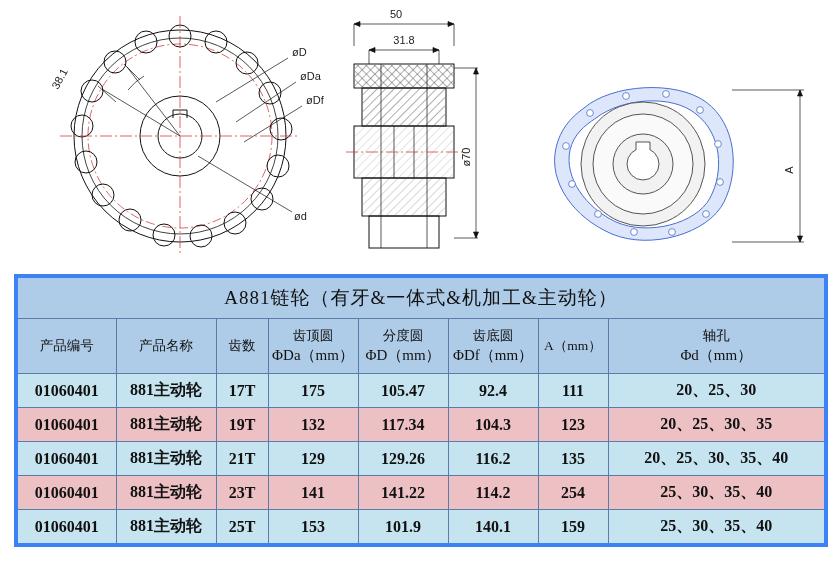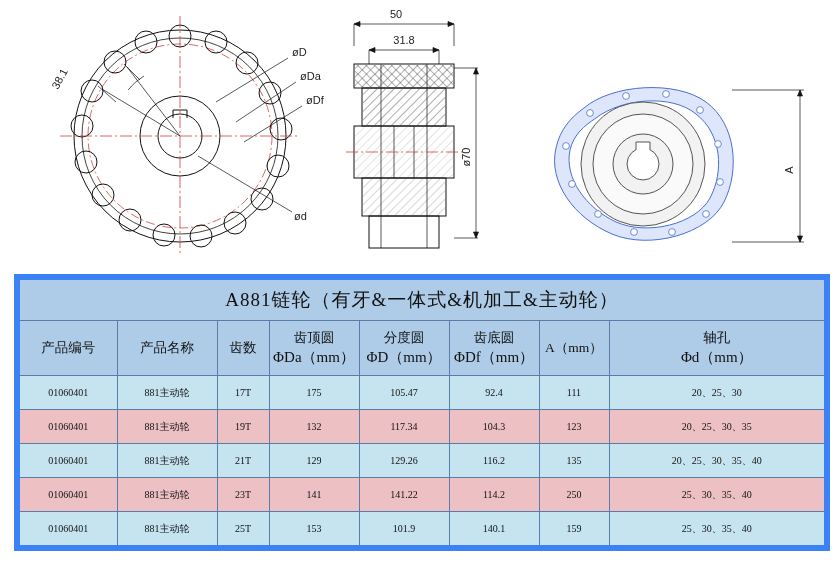--- a/index.html
+++ b/index.html
@@ -40,21 +40,21 @@
   .table-wrap {
     position: absolute;
     left: 14px;
     top: 274px;
     width: 810px;
   }
   table.spec {
     border-collapse: collapse;
     width: 810px;
     table-layout: fixed;
-    border: 6px solid #3b82f6;
+    border: 4px solid #3b82f6;
   }
   table.spec td, table.spec th {
     border: 1px solid #5a7ca8;
     text-align: center;
     vertical-align: middle;
     font-family: "Liberation Serif", "DejaVu Serif", serif;
     color: #111;
   }
   .title-row td {
     background: #aecce8;
@@ -63,22 +63,23 @@
     letter-spacing: 1px;
     font-weight: normal;
   }
   .head-row td {
     background: #aecce8;
     font-size: 13.5px;
     height: 52px;
     line-height: 1.35;
   }
   .data-row td {
-    font-size: 10px;
+    font-size: 16px;
     height: 31px;
+    font-weight: bold;
   }
   .row-blue td { background: #c5e4ef; }
   .row-pink td { background: #edc0c4; }
   .head-row .sub { display: block; font-size: 15px; }
 </style>
 </head>
 <body>
 
 <div id="page">
 
@@ -355,21 +356,21 @@
           <td>20、25、30、35、40</td>
         </tr>
 
         <tr class="data-row row-pink">
           <td>01060401</td>
           <td>881主动轮</td>
           <td>23T</td>
           <td>141</td>
           <td>141.22</td>
           <td>114.2</td>
-          <td>250</td>
+          <td>254</td>
           <td>25、30、35、40</td>
         </tr>
 
         <tr class="data-row row-blue">
           <td>01060401</td>
           <td>881主动轮</td>
           <td>25T</td>
           <td>153</td>
           <td>101.9</td>
           <td>140.1</td>

